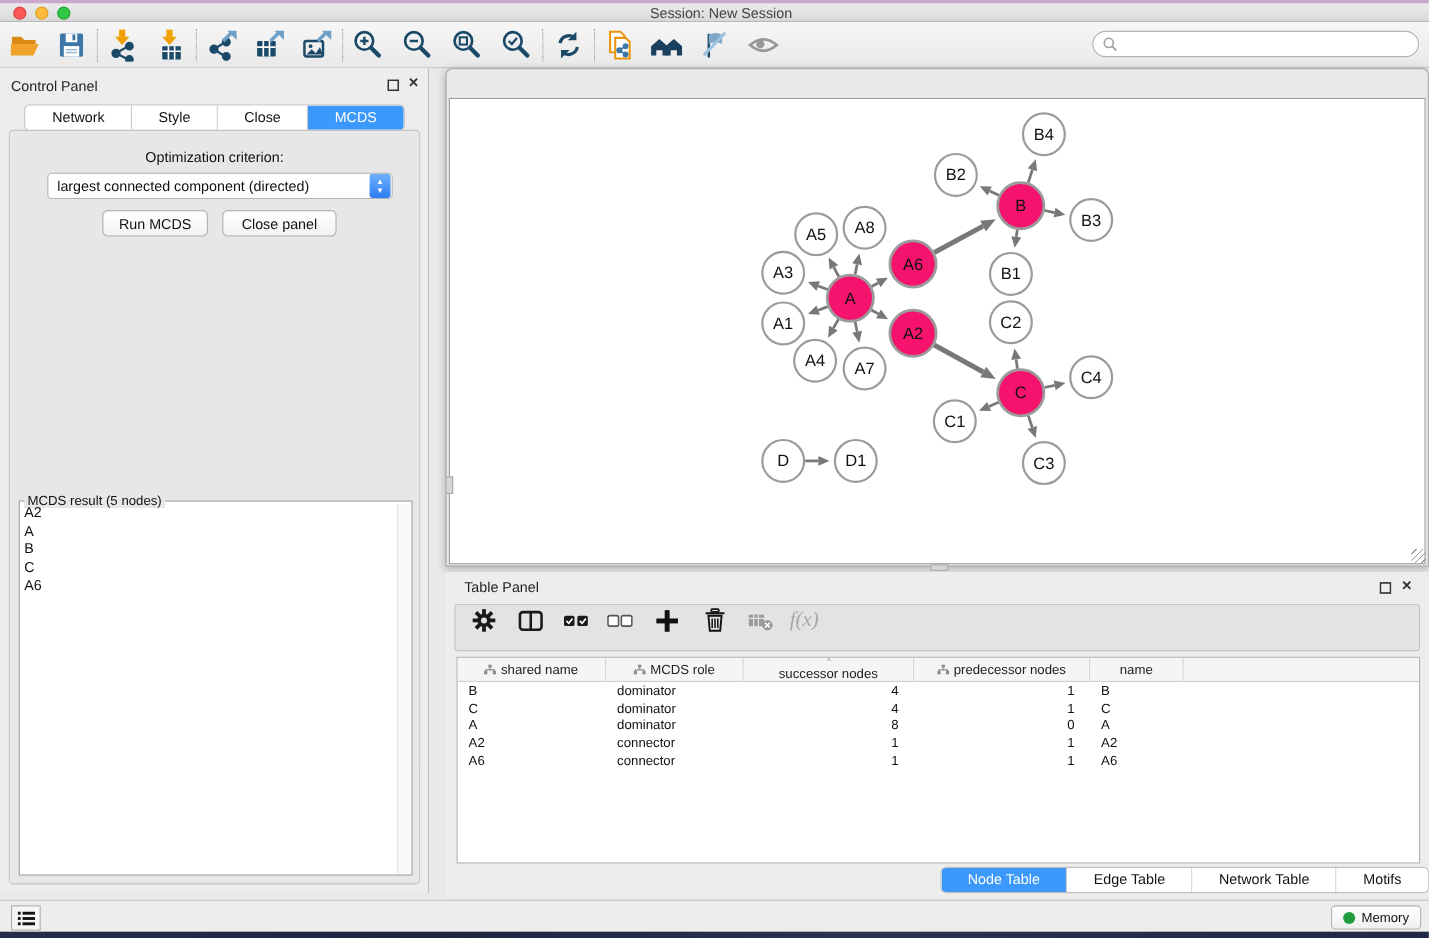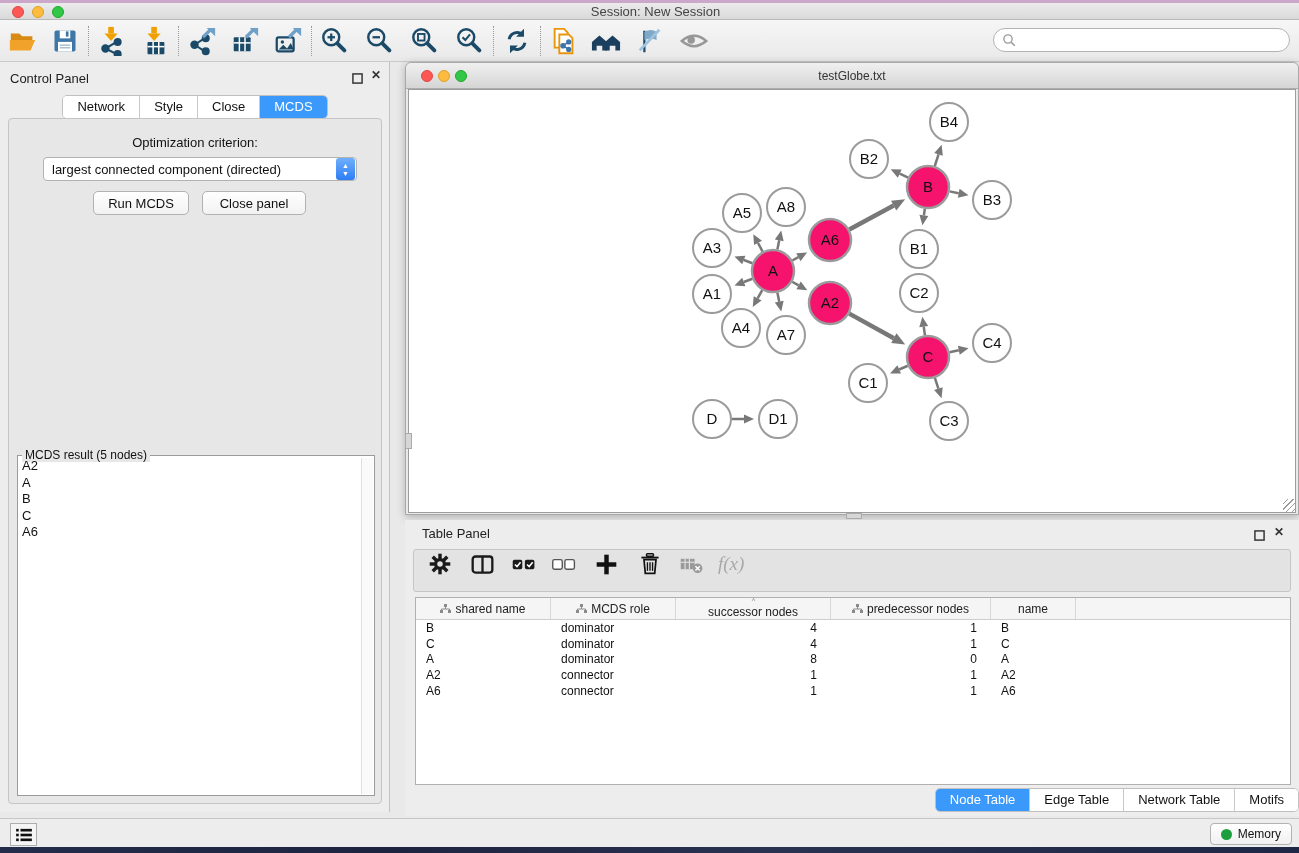--- a/index.html
+++ b/index.html
@@ -26,21 +26,21 @@
   #search-box { position:absolute; right:9px; top:8px; width:297px; height:24px;
     background:#fff; border:1px solid #b3b3b3; border-radius:12px; display:flex; align-items:center; padding-left:8px; }
   #search-input { border:none; outline:none; flex:1; font-size:12px; background:transparent; height:20px; }
 
   
   #control-panel { left:0; top:62px; width:390px; height:750px; background:#ededed; border-right:1px solid #c2c2c2; }
   #cp-title { left:10px; top:9px; font-size:13px; color:#222; }
   .win-btn { font-size:12px; color:#333; cursor:default; }
   #cp-tabs { left:0; top:33px; width:390px; display:flex; justify-content:center; }
   .tab-group { display:flex; border:1px solid #c0c0c0; border-radius:5px; overflow:hidden; background:#fff; }
-  .seg-tab { padding:3px 14px; font-size:13px; color:#111; background:#fff; border-right:1px solid #c9c9c9; line-height:16px; }
+  .seg-tab { padding:3px 24px; font-size:13px; color:#111; background:#fff; border-right:1px solid #c9c9c9; line-height:16px; }
   .seg-tab:last-child { border-right:none; }
   .seg-tab.active { background:#3b99fc; color:#fff; }
   #cp-inner { left:8px; top:56px; width:374px; height:686px; background:#e7e7e7; border:1px solid #c4c4c4; border-radius:4px; }
   #opt-label { width:100%; text-align:center; top:16px; font-size:13px; color:#111; left:0;}
   #criterion-select { left:34px; top:38px; width:314px; height:24px; background:#fff;
     border:1px solid #b2b2b2; border-radius:4px; display:flex; align-items:center; }
   #criterion-value { flex:1; font-size:13px; color:#111; padding-left:8px; white-space:nowrap; overflow:hidden; }
   #criterion-stepper { width:19px; height:22px; border-radius:3px; margin-right:1px;
     background:linear-gradient(#6fb0fb,#2e7df5); color:#fff; font-size:7px; line-height:7px;
     display:flex; flex-direction:column; align-items:center; justify-content:center; gap:1px;}
@@ -301,26 +301,20 @@
           <div class="result-item">B</div>
           <div class="result-item">C</div>
           <div class="result-item">A6</div>
         </div>
       <div id="result-scroll"></div>
     </div>
   </div>
 </div>
 
 <div id="net-window" class="abs">
-  <div id="net-titlebar" class="abs">
-    <span class="traffic t-red abs" style="left:15px; top:7px;"></span>
-    <span class="traffic t-yellow abs" style="left:32px; top:7px;"></span>
-    <span class="traffic t-green abs" style="left:49px; top:7px;"></span>
-    <div id="net-title">testGlobe.txt</div>
-  </div>
   <div id="net-canvas" class="abs">
     <svg id="graph-svg" width="886" height="422">
         <line x1="343.4146596993366" y1="173.23831431286462" x2="334.81370773738894" y2="169.99533242557288" stroke="#787878" stroke-width="2.5"></line>
         <polygon points="325.456734873451,166.46729347687497 336.401325264303,165.78469463680082 333.22609021047487,174.20597021434494" fill="#787878"></polygon>
         <line x1="353.6297000338812" y1="161.5975032891971" x2="349.0268272203654" y2="152.9856767348772" stroke="#787878" stroke-width="2.5"></line>
         <polygon points="344.3130545084932,144.1663600481486 352.99551972939327,150.8644790145347 345.0581347113376,155.10687445521967" fill="#787878"></polygon>
         <line x1="368.3793183343823" y1="159.44027896919482" x2="370.23196257413645" y2="150.31956886578982" stroke="#787878" stroke-width="2.5"></line>
         <polygon points="372.2225618170375,140.51969566996928 374.6419055122557,151.2153385250953 365.8220196360172,149.42379920648435" fill="#787878"></polygon>
         <line x1="343.4146596993366" y1="188.76168568713538" x2="334.81370773738894" y2="192.00466757442712" stroke="#787878" stroke-width="2.5"></line>
         <polygon points="325.456734873451,195.53270652312503 333.22609021047487,187.79402978565506 336.401325264303,196.21530536319918" fill="#787878"></polygon>

